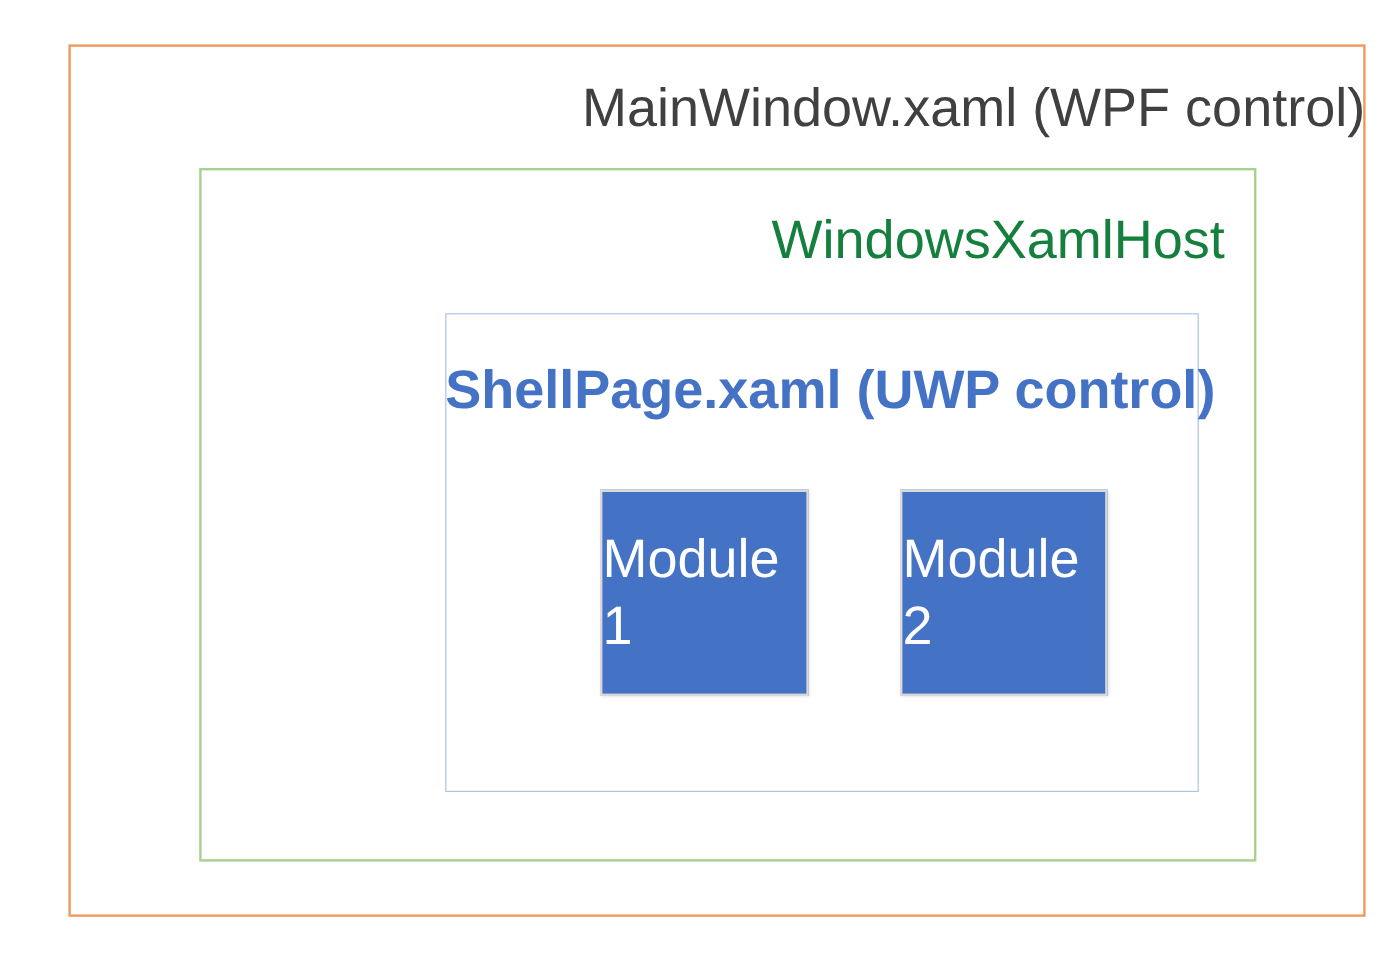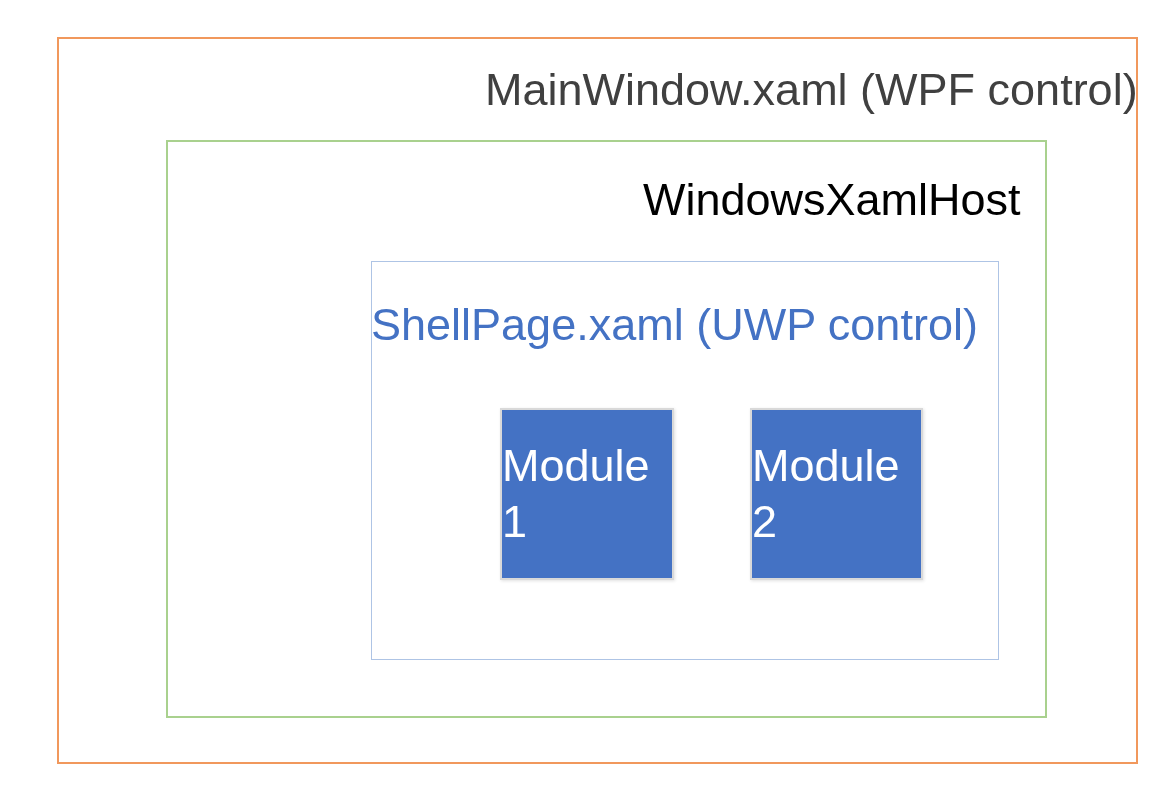--- a/index.html
+++ b/index.html
@@ -41,26 +41,27 @@
     font-size: 45px;
     line-height: 50px;
   }
   .outer-label {
     left: 446px; top: 65px;
     color: #404040;
     margin-left: 39px;
   }
   .host-label {
     left: 643px; top: 175px;
-    color: #000000;
+    color: #15803d;
   }
   .shell-label {
     left: 371px; top: 300px;
     width: 520px;
     color: #4472c4;
+    font-weight: bold;
   }
   .module {
     position: absolute;
     box-sizing: border-box;
     background: #4472c4;
     border: 2px solid #d9d9d9;
     box-shadow: 1px 1px 3px rgba(0,0,0,0.12);
     color: #ffffff;
     display: flex;
     flex-direction: column;

